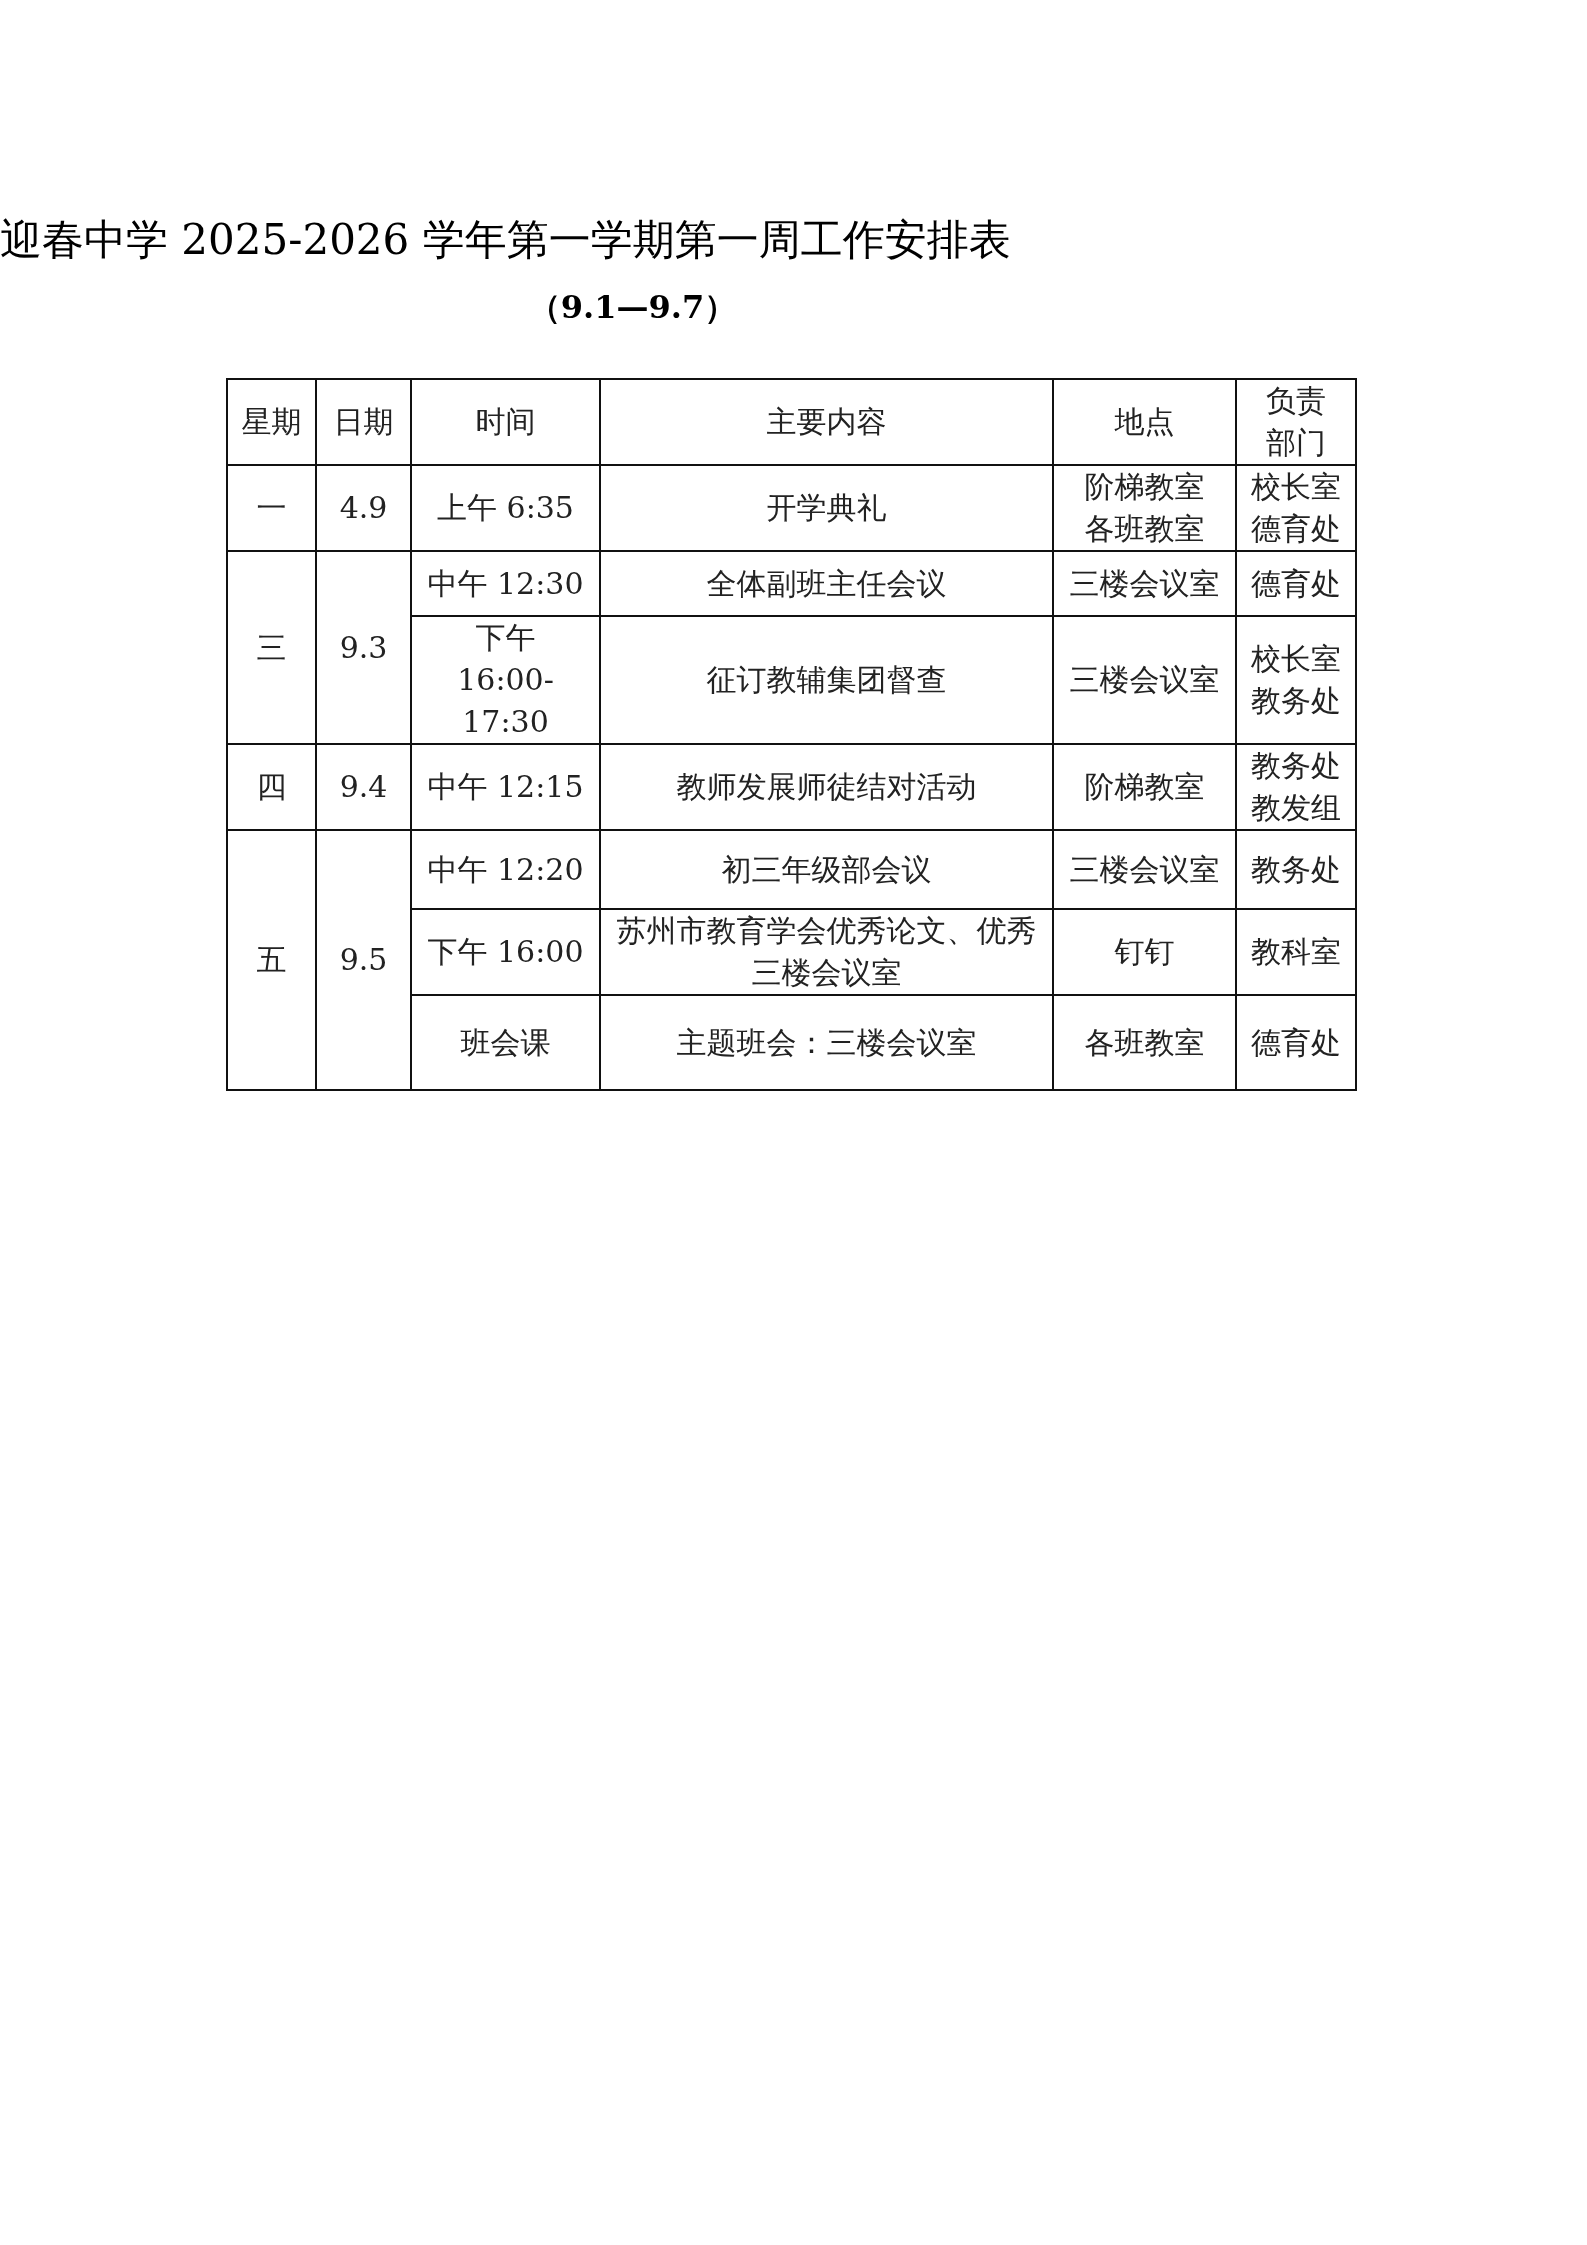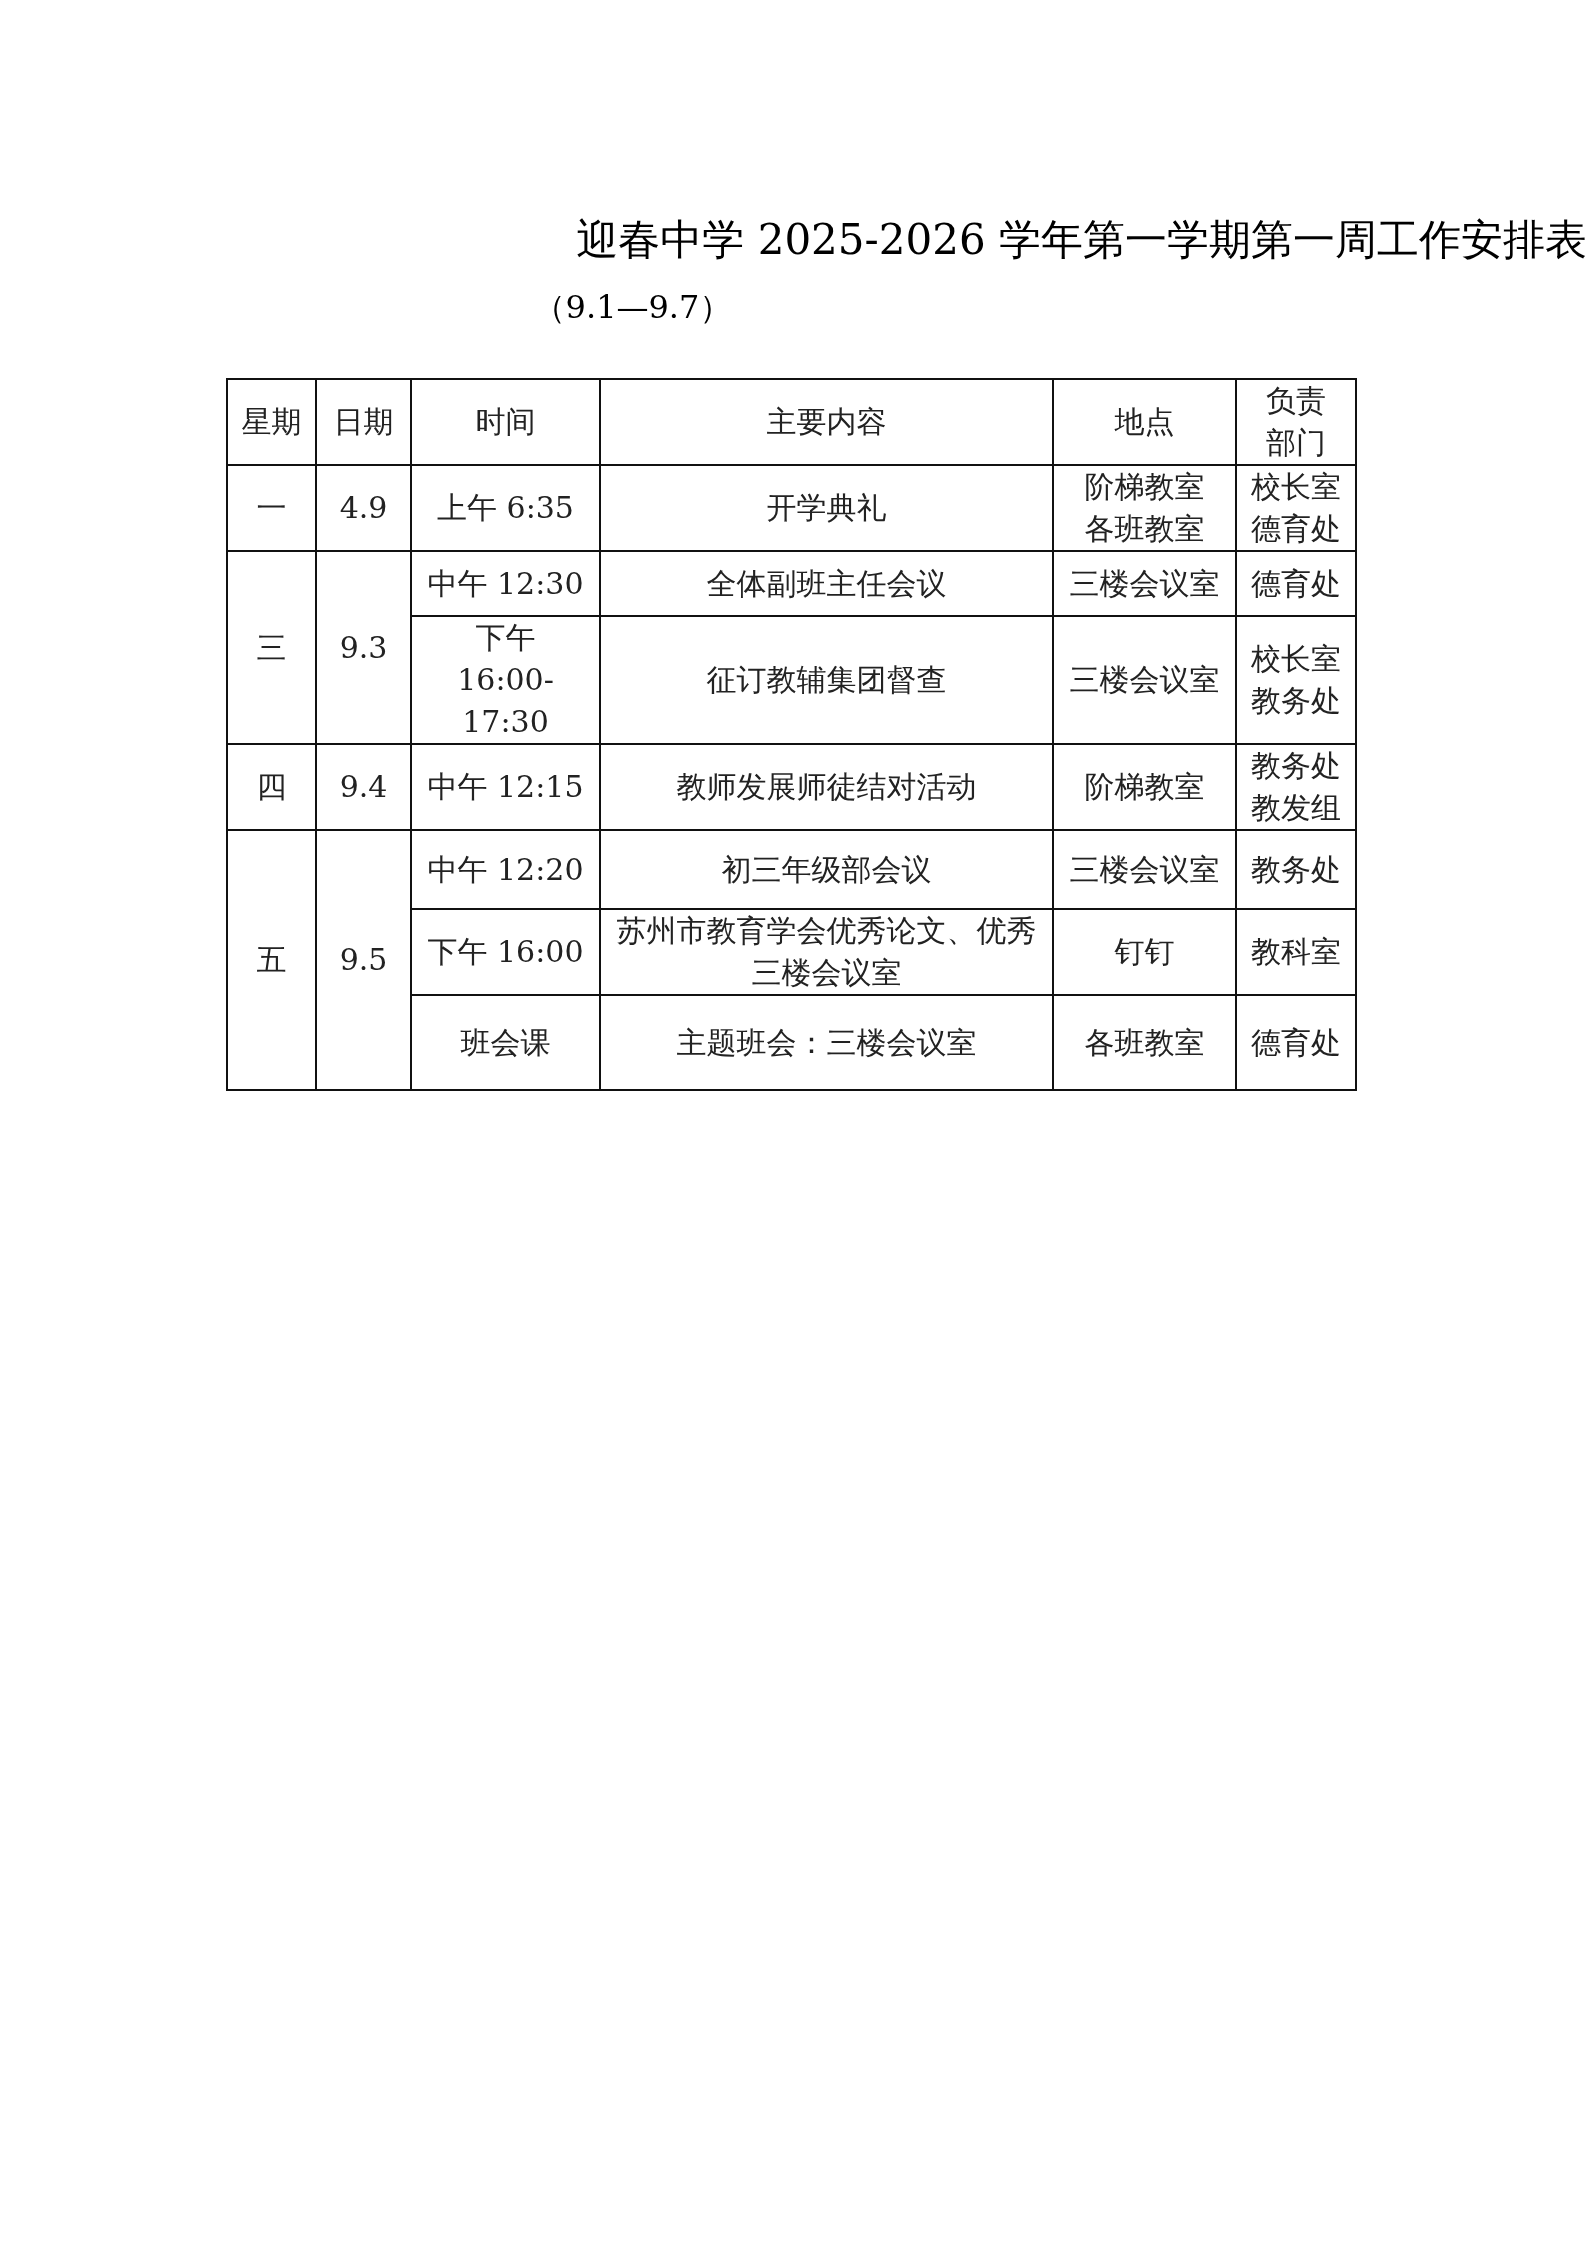--- a/index.html
+++ b/index.html
@@ -2,26 +2,26 @@
 <html><head>
   <meta charset="utf-8">
   <style>
     html, body { margin: 0; padding: 0; background: #ffffff; }
     body {
       width: 1587px; height: 2245px; position: relative; overflow: hidden;
       font-family: "DejaVu Serif", "Liberation Serif", serif; color: #111;
     }
     .title {
       position: absolute; left: 0; width: 1587px; top: 210px;
-      text-align: right; font-size: 42px; line-height: 60px; letter-spacing: 0px;
+      text-align: left; font-size: 42px; line-height: 60px; letter-spacing: 0px;
       font-family: "DejaVu Serif", "Liberation Serif", serif; color: #000;
     }
     .subtitle {
       position: absolute; left: 0; width: 1265px; top: 285px;
-      text-align: center; font-size: 32px; line-height: 44px; color: #000;
+      text-align: center; font-size: 32px; line-height: 44px; color: #000; font-weight: bold;
     }
     table.schedule {
       position: absolute; left: 226px; top: 378px;
       width: 1129px; border-collapse: collapse; table-layout: fixed;
       font-size: 30px;
     }
     table.schedule td, table.schedule th {
       border: 2px solid #111; text-align: center; vertical-align: middle;
       padding: 0 4px; font-weight: normal; line-height: 42px; color: #222;
       font-family: "DejaVu Serif", "Liberation Serif", serif;

